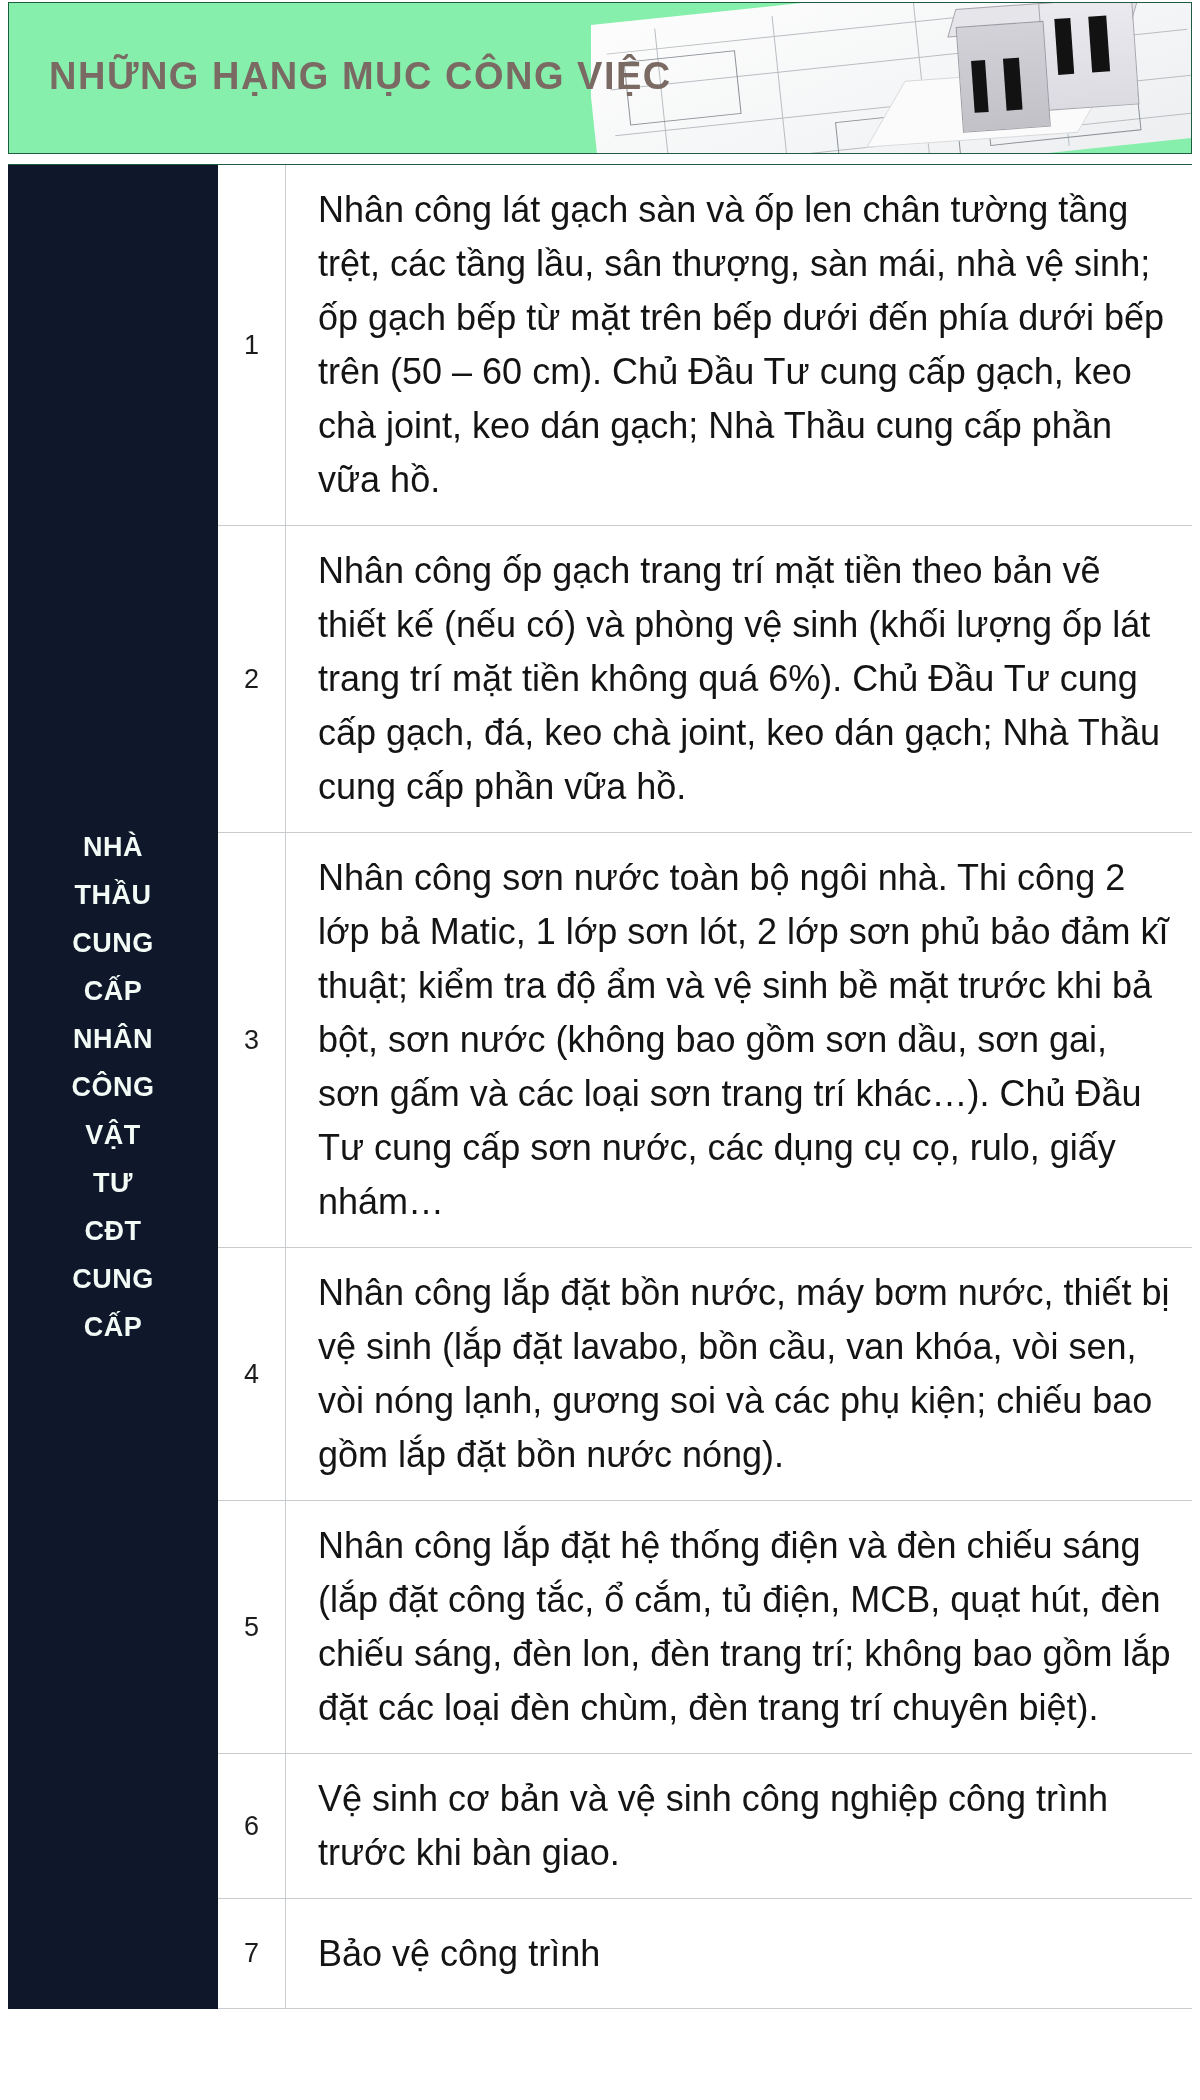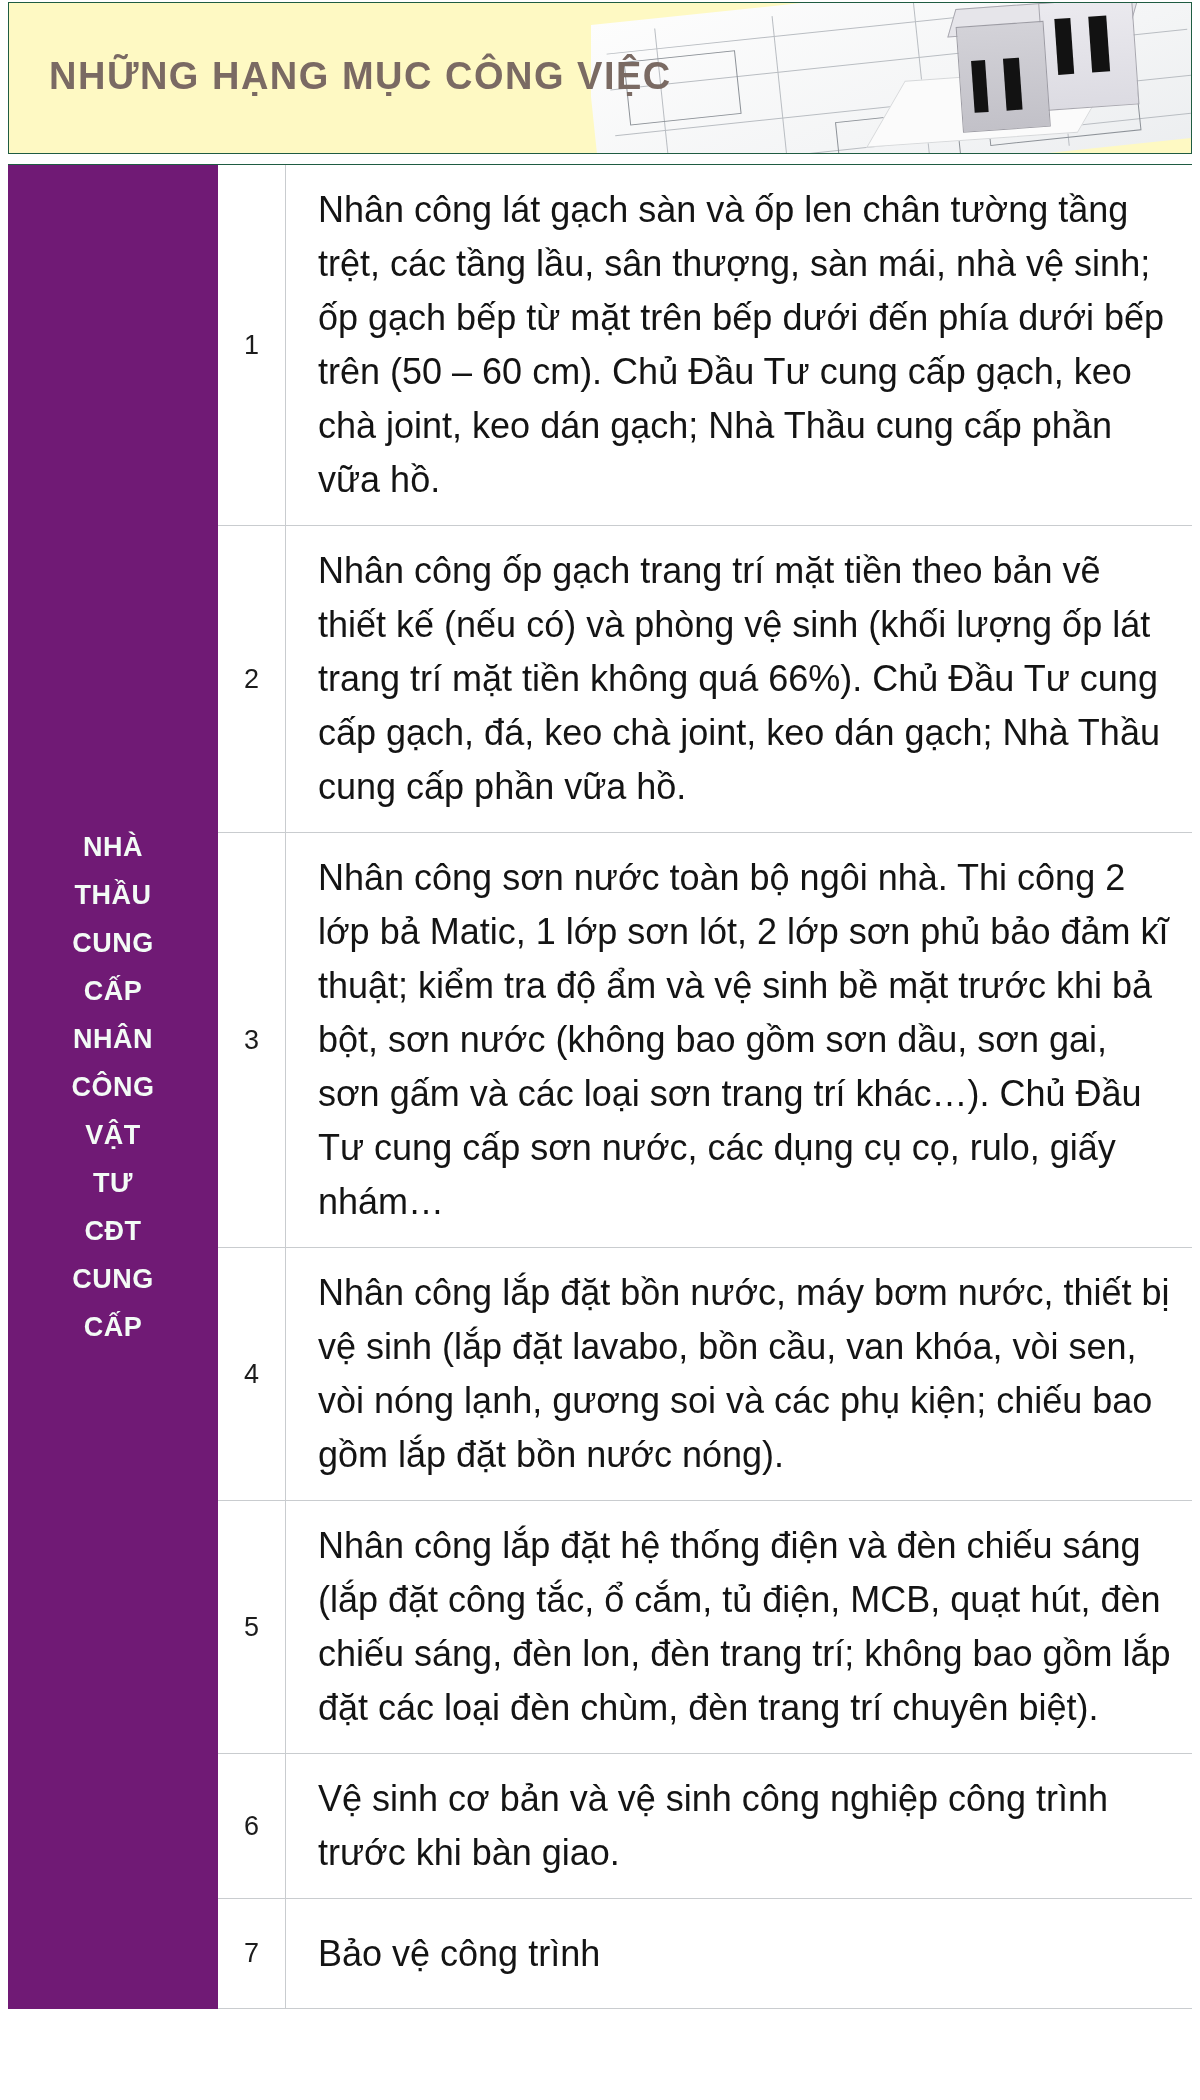--- a/index.html
+++ b/index.html
@@ -23,21 +23,21 @@
   }
 
   
   .banner {
     position: relative;
     width: 1184px;
     height: 152px;
     margin: 2px 0 0 8px;
     border: 1px solid #1f5c42;
     box-sizing: border-box;
-    background: #fef9c3;
+    background: #86efac;
     overflow: hidden;
     text-decoration: underline;
   }
 
   .banner-art {
     position: absolute;
     right: 0;
     top: 0;
     width: 600px;
     height: 152px;
@@ -143,21 +143,21 @@
     top: 162px;
     width: 1184px;
     display: flex;
     align-items: stretch;
     border-top: 1px solid #1f5c42;
   }
 
   .side-col {
     width: 210px;
     flex: 0 0 210px;
-    background: #701a75;
+    background: #0f172a;
     display: flex;
     align-items: center;
     justify-content: center;
     box-sizing: border-box;
     padding: 10px 6px;
   }
   .side-col-label {
     color: #f3fbf6;
     font-size: 27px;
     font-weight: bold;
@@ -273,21 +273,21 @@
 
     <div class="rows">
 
       <div class="row r1">
         <div class="row-num">1</div>
         <div class="row-text">Nhân công lát gạch sàn và ốp len chân tường tầng trệt, các tầng lầu, sân thượng, sàn mái, nhà vệ sinh; ốp gạch bếp từ mặt trên bếp dưới đến phía dưới bếp trên (50 – 60 cm). Chủ Đầu Tư cung cấp gạch, keo chà joint, keo dán gạch; Nhà Thầu cung cấp phần vữa hồ.</div>
       </div>
 
       <div class="row r2">
         <div class="row-num">2</div>
-        <div class="row-text">Nhân công ốp gạch trang trí mặt tiền theo bản vẽ thiết kế (nếu có) và phòng vệ sinh (khối lượng ốp lát trang trí mặt tiền không quá 66%). Chủ Đầu Tư cung cấp gạch, đá, keo chà joint, keo dán gạch; Nhà Thầu cung cấp phần vữa hồ.</div>
+        <div class="row-text">Nhân công ốp gạch trang trí mặt tiền theo bản vẽ thiết kế (nếu có) và phòng vệ sinh (khối lượng ốp lát trang trí mặt tiền không quá 6%). Chủ Đầu Tư cung cấp gạch, đá, keo chà joint, keo dán gạch; Nhà Thầu cung cấp phần vữa hồ.</div>
       </div>
 
       <div class="row r3">
         <div class="row-num">3</div>
         <div class="row-text">Nhân công sơn nước toàn bộ ngôi nhà. Thi công 2 lớp bả Matic, 1 lớp sơn lót, 2 lớp sơn phủ bảo đảm kĩ thuật; kiểm tra độ ẩm và vệ sinh bề mặt trước khi bả bột, sơn nước (không bao gồm sơn dầu, sơn gai, sơn gấm và các loại sơn trang trí khác…). Chủ Đầu Tư cung cấp sơn nước, các dụng cụ cọ, rulo, giấy nhám…</div>
       </div>
 
       <div class="row r4">
         <div class="row-num">4</div>
         <div class="row-text">Nhân công lắp đặt bồn nước, máy bơm nước, thiết bị vệ sinh (lắp đặt lavabo, bồn cầu, van khóa, vòi sen, vòi nóng lạnh, gương soi và các phụ kiện; chiếu bao gồm lắp đặt bồn nước nóng).</div>

